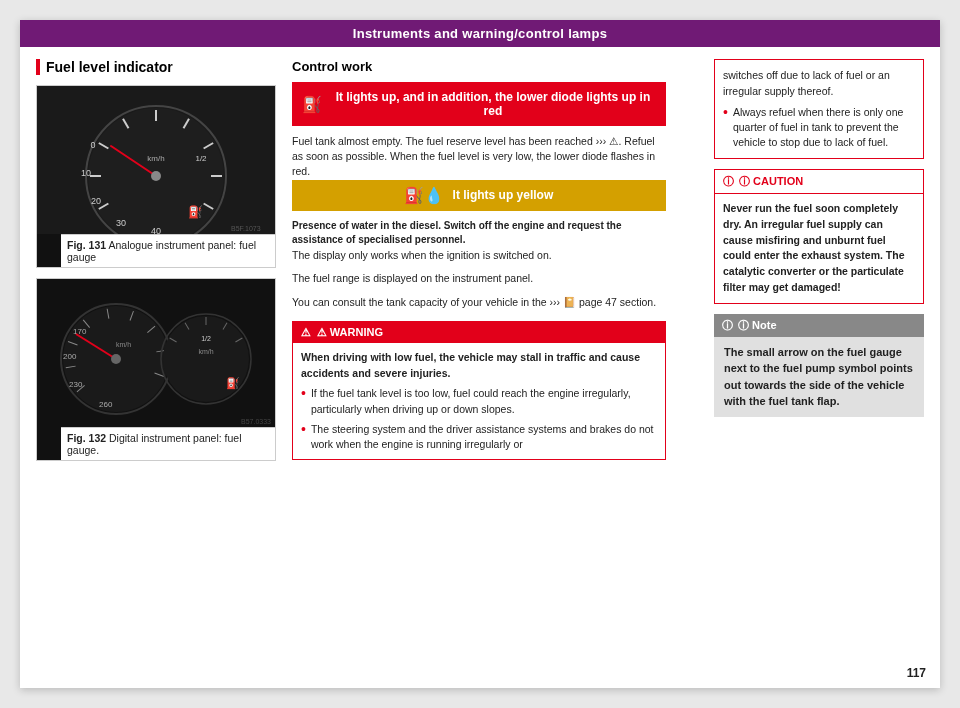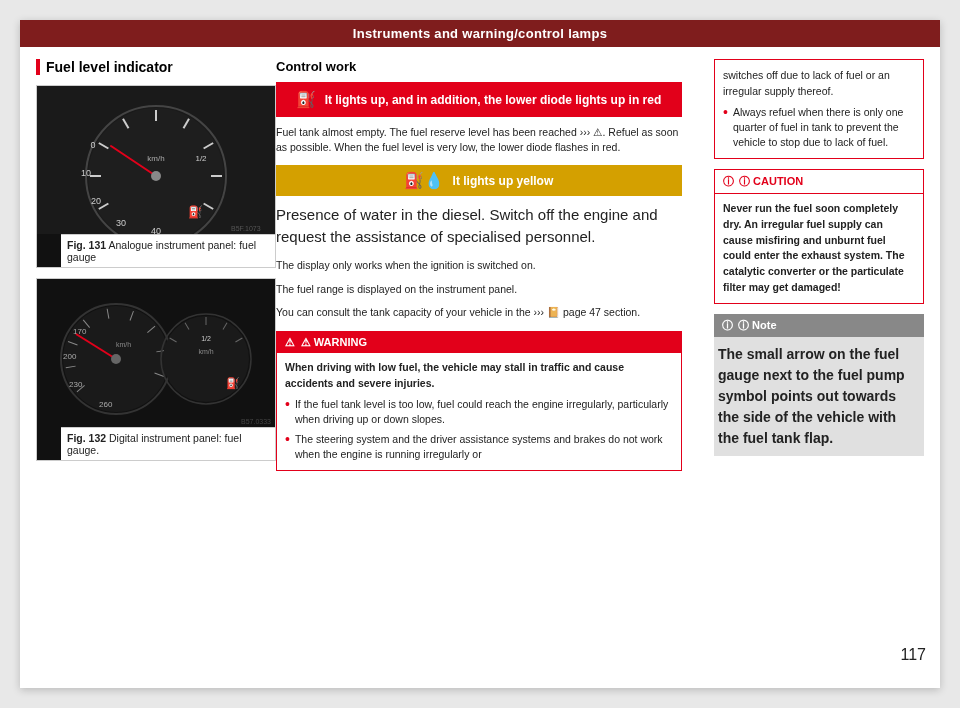--- a/index.html
+++ b/index.html
@@ -14,32 +14,33 @@
     .page {
       width: 920px;
       height: 668px;
       background: #fff;
       margin: 20px auto;
       position: relative;
       box-shadow: 0 2px 8px rgba(0,0,0,0.2);
     }
     
     .header-bar {
-      background: #7f1d1d;
+      background: #701a75;
       color: #fff;
       text-align: center;
       padding: 6px 0;
       font-size: 13px;
       font-weight: bold;
       letter-spacing: 0.3px;
     }
     
     .content {
       display: flex;
       padding: 12px 16px;
+      gap: 16px;
       height: calc(100% - 36px);
     }
     
     .left-col {
       width: 240px;
       flex-shrink: 0;
     }
     .section-title {
       font-size: 14px;
       font-weight: bold;
@@ -87,41 +88,40 @@
       align-items: center;
       gap: 8px;
       justify-content: center;
     }
     .lamp-icon {
       font-size: 16px;
     }
     .lamp-desc {
       font-size: 10.5px;
       color: #222;
-      margin-bottom: 10px;
       line-height: 1.45;
     }
     .lamp-box-yellow {
       background: #d4a000;
       color: #fff;
       padding: 6px 10px;
       font-size: 12px;
       font-weight: bold;
       text-align: center;
       margin-bottom: 8px;
       display: flex;
       align-items: center;
       gap: 8px;
       justify-content: center;
     }
     .lamp-desc2 {
-      font-size: 15px;
-      color: #222;
-      margin-bottom: 10px;
+      font-size: 10px;
+      color: #222;
       line-height: 1.45;
+      font-weight: bold;
     }
     .body-text {
       font-size: 10.5px;
       color: #222;
       margin-bottom: 8px;
       line-height: 1.5;
     }
     .warning-box {
       border: 1.5px solid #e2001a;
       margin-top: 10px;
@@ -204,33 +204,33 @@
       background: #888;
       color: #fff;
       font-weight: bold;
       font-size: 11px;
       padding: 4px 8px;
       display: flex;
       align-items: center;
       gap: 5px;
     }
     .note-content {
-      padding: 7px 4px;
-      font-size: 14px;
+      padding: 7px 10px;
+      font-size: 11px;
       color: #222;
       line-height: 1.5;
       background: #e0e0e0;
     }
     
     .page-number {
       position: absolute;
-      bottom: 24px;
+      bottom: 8px;
       right: 14px;
-      font-size: 16px;
-      font-weight: normal;
+      font-size: 12px;
+      font-weight: bold;
       color: #222;
     }
 
     
     .gauge-img-1 {
       width: 100%;
       height: 148px;
       background: #1a1a1a;
       position: relative;
     }

